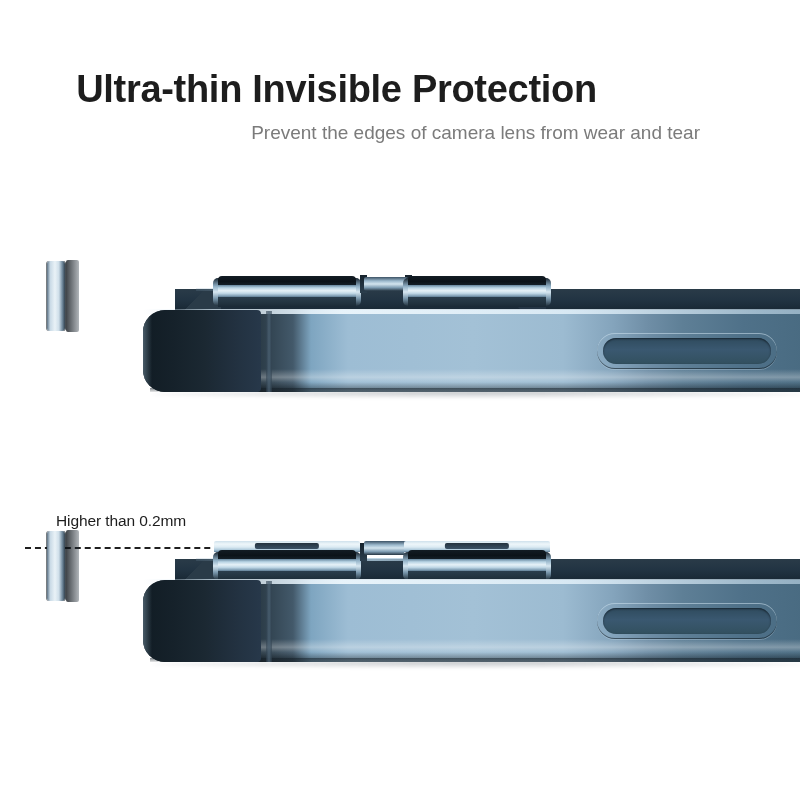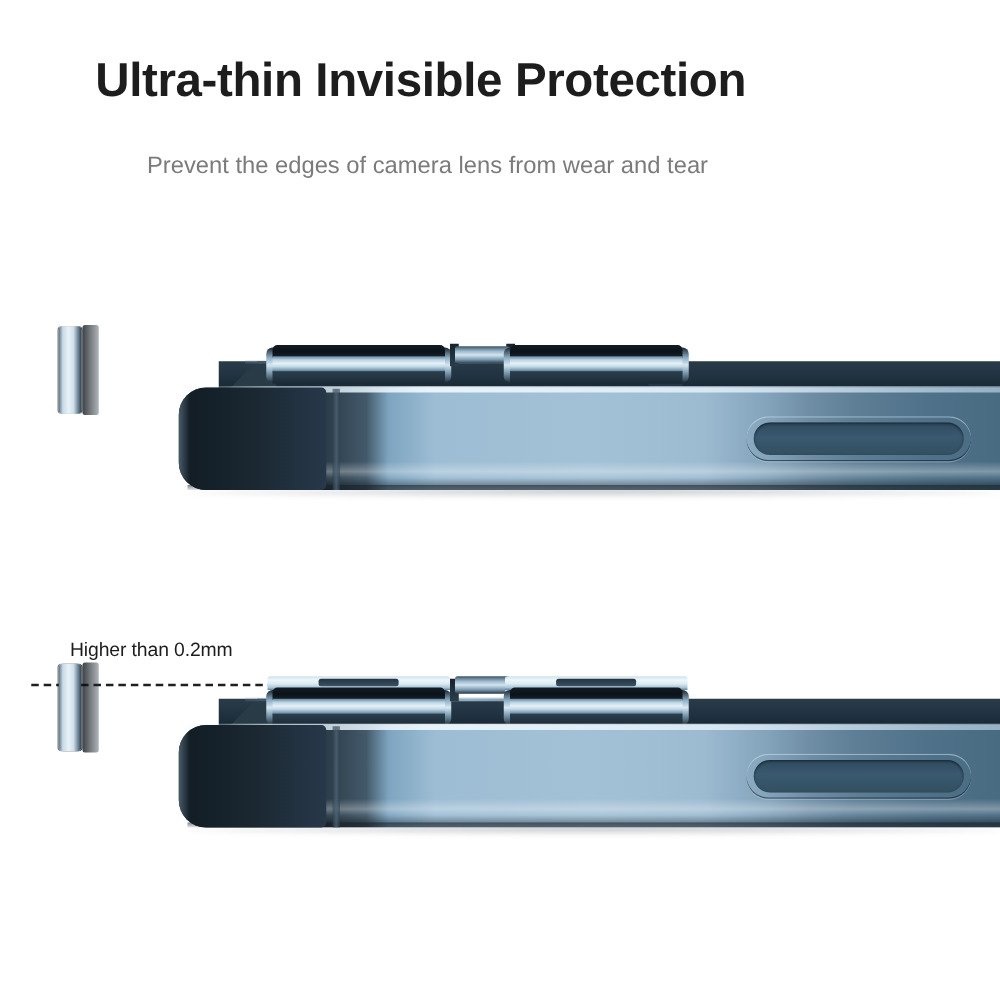--- a/index.html
+++ b/index.html
@@ -20,36 +20,36 @@
   .stage {
     position: absolute;
     inset: 0;
     background: #ffffff;
   }
 
   
   .headline {
     position: absolute;
     left: 0;
-    top: 46px;
+    top: 70px;
     width: 673px;
     text-align: center;
     font-size: 38px;
     font-weight: bold;
     letter-spacing: -0.3px;
     color: #1d1d1d;
     line-height: 1.05;
     white-space: nowrap;
   }
   .subhead {
     position: absolute;
-    left: 0;
+    left: 16px;
     top: 120px;
     width: 684px;
-    text-align: center;
+    text-align: right;
     font-size: 19px;
     font-weight: normal;
     color: #7b7b7b;
     line-height: 1.4;
     white-space: nowrap;
   }
 
   
   .annotation-label {
     position: absolute;

